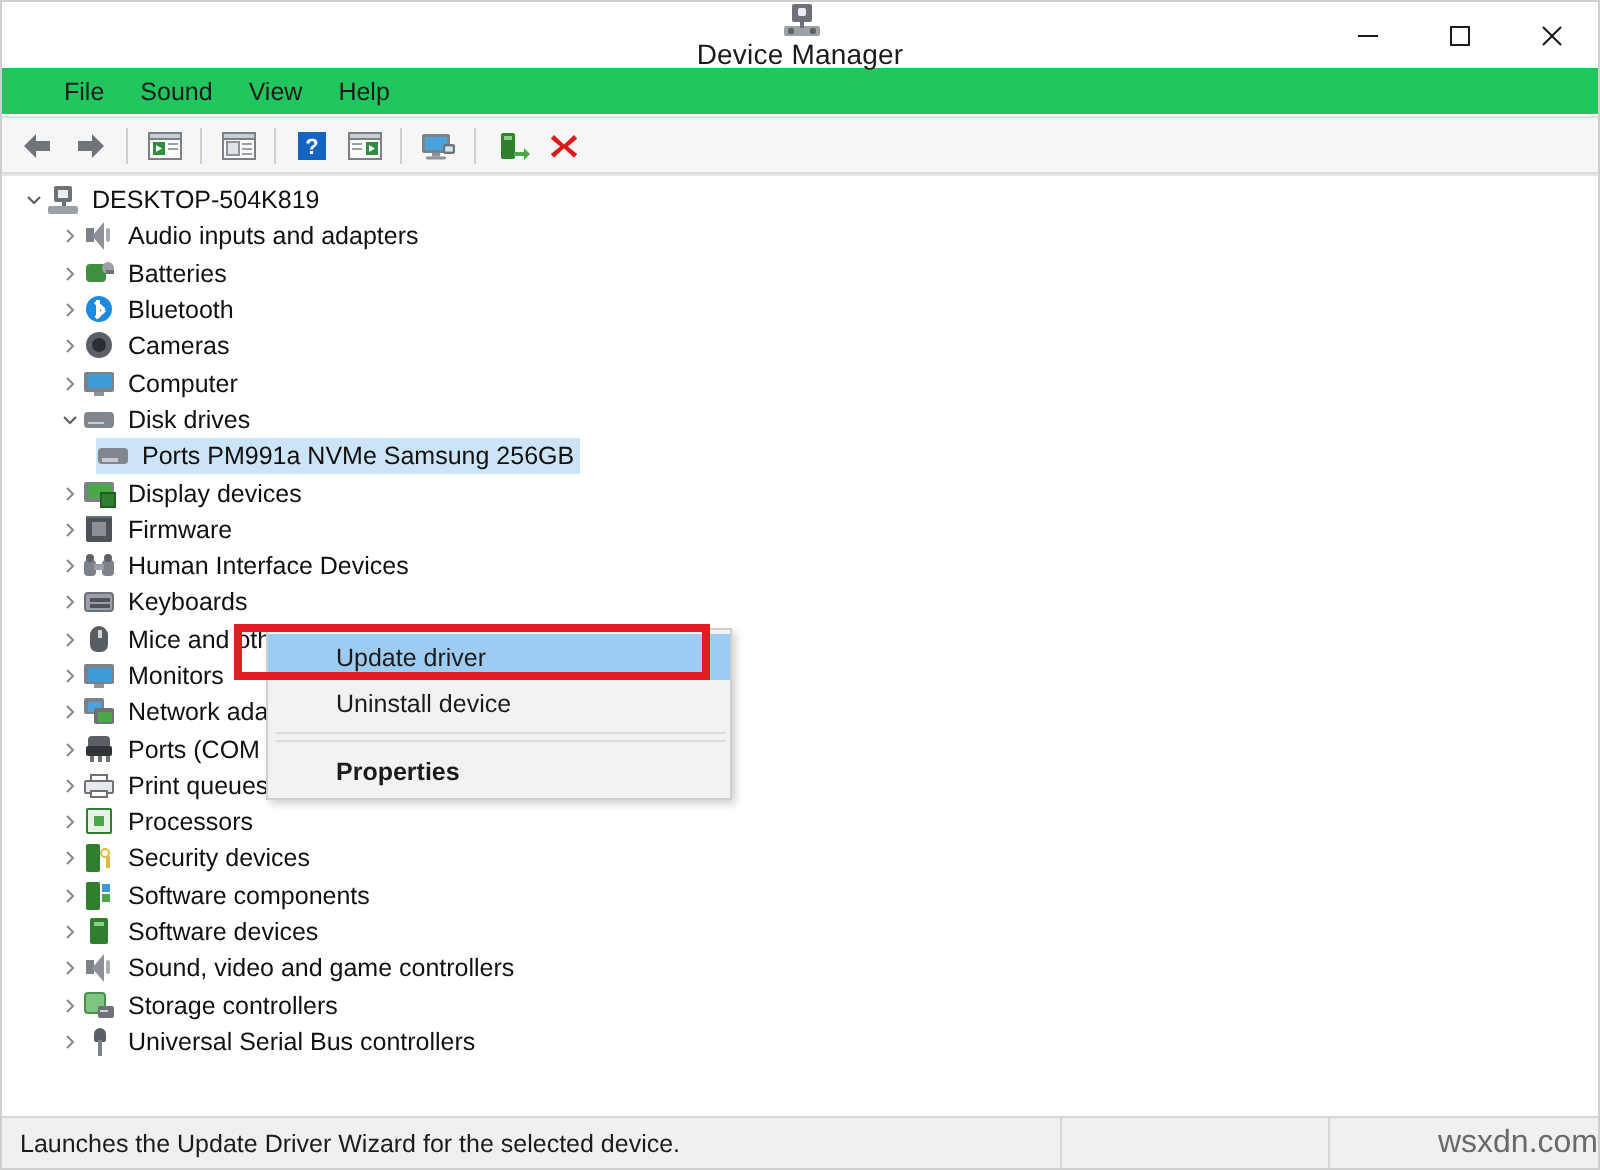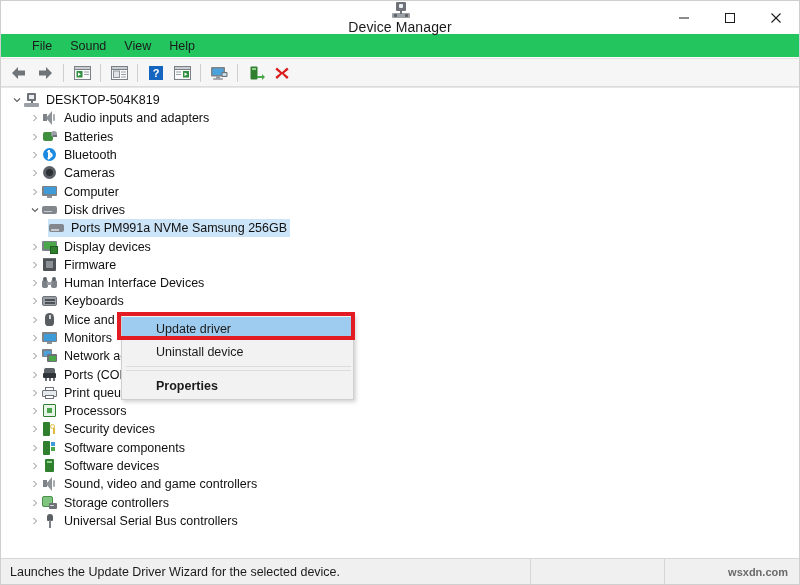--- a/index.html
+++ b/index.html
@@ -215,21 +215,21 @@
   .i-sys .sc{position:absolute;left:1.5px;top:1.5px;width:12px;height:7px;background:#3f9ad8;}
   .i-sys .bar{position:absolute;left:0;top:0;width:15px;height:3px;background:#4d5257;border-radius:1px 1px 0 0;}
   .i-sys .st{position:absolute;left:5px;top:10px;width:5px;height:2px;background:#8d9399;}
 
   .i-usb{position:absolute;left:4px;top:1px;width:9px;height:14px;}
   .i-usb .h{position:absolute;left:1.5px;top:0;width:6px;height:7px;background:#5a6066;border-radius:3px 3px 1px 1px;}
   .i-usb .s{position:absolute;left:3.5px;top:6px;width:2px;height:8px;background:#7d8288;}
 
   
   .ctxmenu{
-    position:absolute;left:120px;top:226px;width:233px;
+    position:absolute;left:132px;top:226px;width:233px;
     background:#f2f2f2;border:1px solid #cfcfcf;
     box-shadow:2px 2px 4px rgba(0,0,0,.18);
     padding:2px 0;box-sizing:border-box;
     z-index:40;
   }
   .ctxitem{
     height:23px;display:flex;align-items:center;
     font-size:12.5px;color:#1b1b1b;padding-left:34px;box-sizing:border-box;
     position:relative;
   }
@@ -247,22 +247,22 @@
     border-top:1px solid #d6d6d6;
     display:flex;align-items:center;position:relative;
   }
   .status-text{
     font-size:12.5px;color:#1b1b1b;padding-left:9px;flex:1 1 auto;
   }
   .status-sep{width:1px;height:25px;background:#d6d6d6;}
   .status-pane2{width:133px;height:25px;}
   .status-pane3{
     width:134px;height:25px;display:flex;align-items:center;justify-content:flex-end;
-    padding-right:11px;box-sizing:border-box;
-    font-size:11px;color:#6a6a6a;font-weight:bold;
+    box-sizing:border-box;
+    font-size:16px;color:#6a6a6a;
   }
 </style>
 </head>
 <body>
 
 <div class="window">
 
   <div class="titlebar">
     <div class="title-icon">
       <div class="base"></div>

